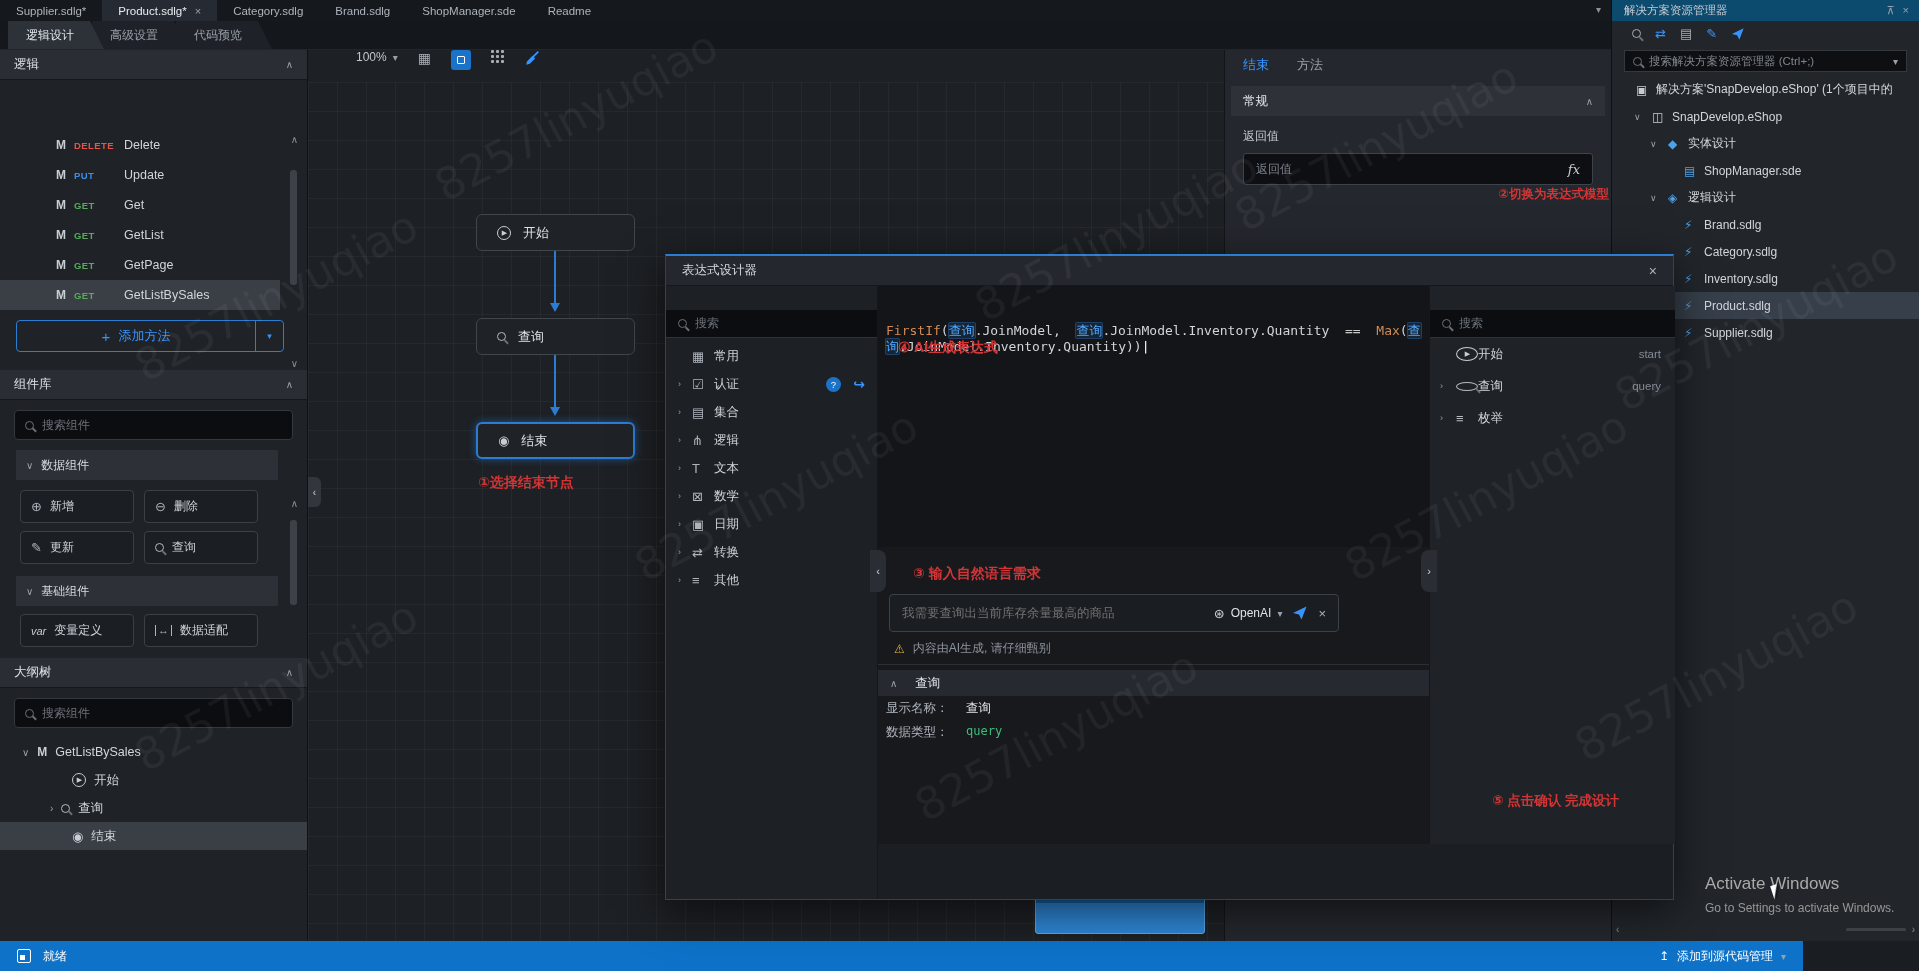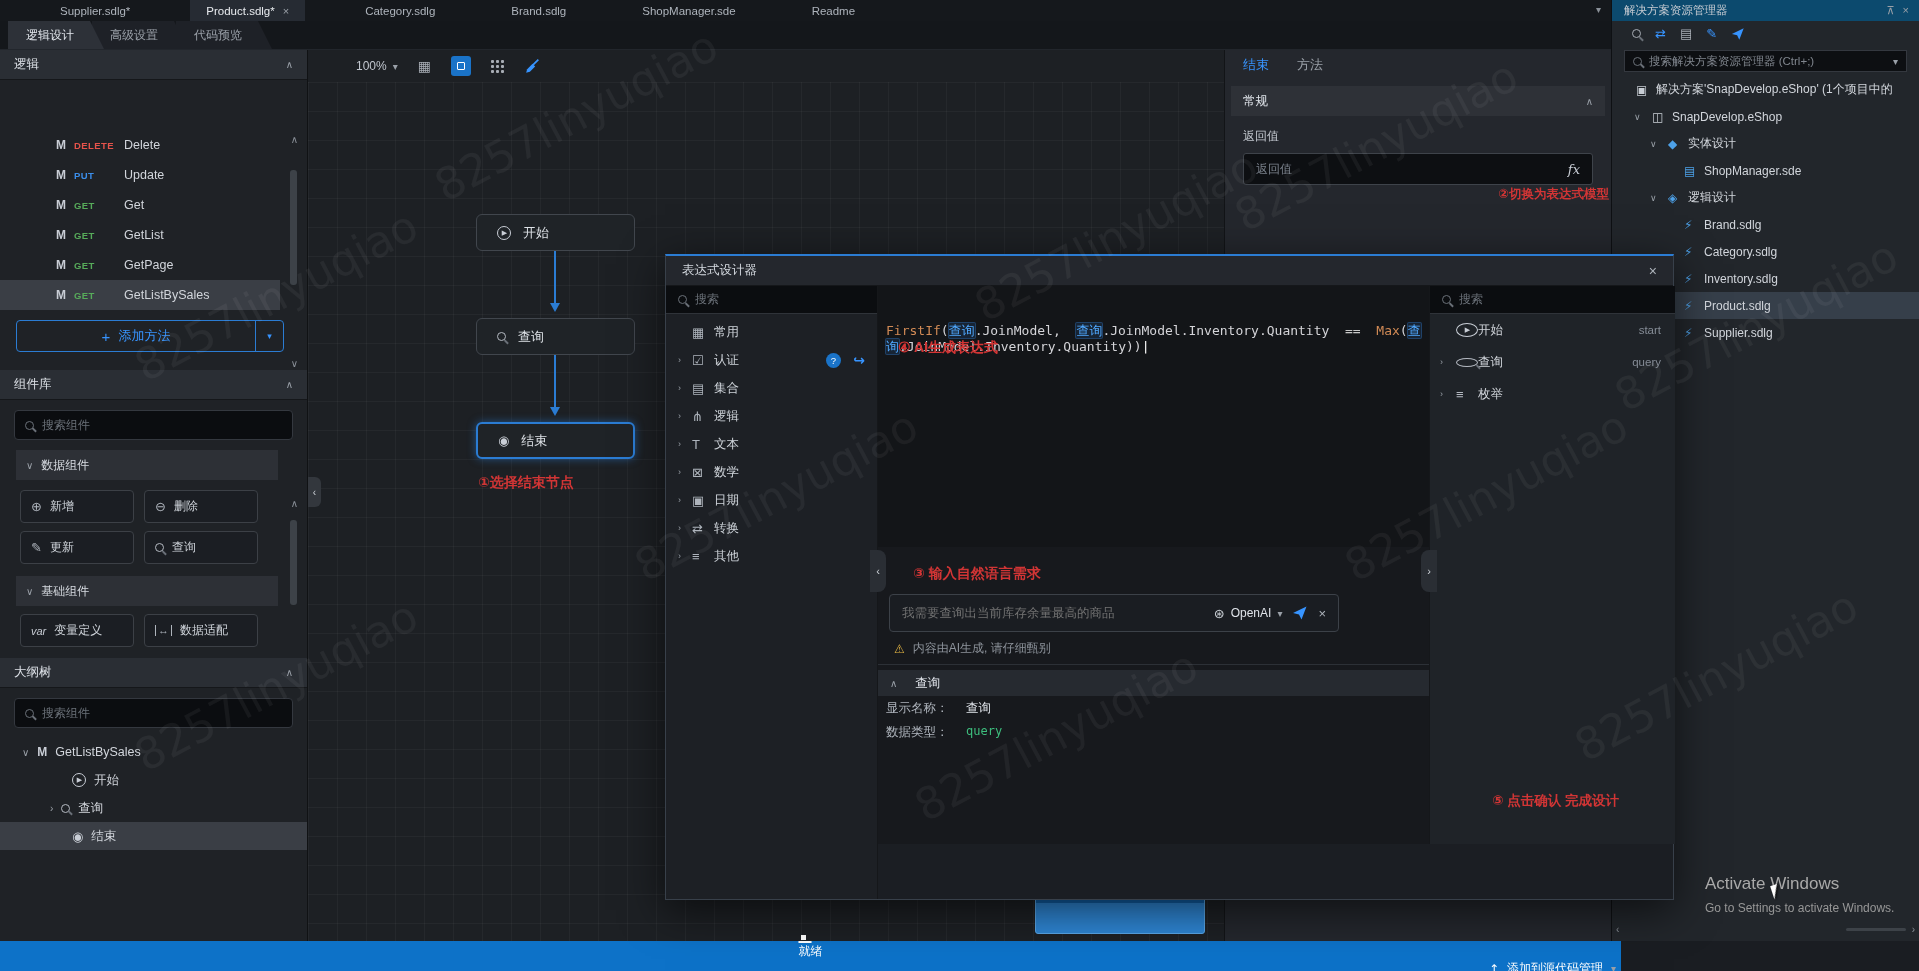--- a/index.html
+++ b/index.html
@@ -4,21 +4,21 @@
 <style>
   * { margin:0; padding:0; box-sizing:border-box; }
   html,body { background:#0e1013; }
   #app {
     position:relative; width:1919px; height:971px; overflow:hidden;
     background:#1a1d22; font-family:"Liberation Sans","DejaVu Sans",sans-serif;
     color:#d6dae0; font-size:12px; -webkit-font-smoothing:antialiased;
   }
   
   .top-bar { position:absolute; left:0; top:0; width:1611px; height:21px; background:#15181c; display:flex; align-items:stretch; }
-  .doc-tab { display:flex; align-items:center; gap:8px; padding:0 16px; font-size:11.5px; color:#aeb4bc; cursor:default;margin-left:44px; }
+  .doc-tab { display:flex; align-items:center; gap:8px; padding:0 16px; font-size:11.5px; color:#aeb4bc; cursor:default; }
   .doc-tab.active { background:#262b33; color:#e8ebef; }
   .doc-tab .x { color:#9aa0a8; font-size:11px; }
   .tabbar-chev { position:absolute; right:10px; top:4px; color:#8a9098; font-size:10px; }
   
   .view-tabs { position:absolute; left:0; top:21px; width:1611px; height:29px; background:#14171b; border-bottom:1px solid #22262c; display:flex; align-items:stretch; padding-left:8px; }
   .view-tab { position:relative; padding:0 30px 0 18px; margin-right:-12px; display:flex; align-items:center; font-size:12px; color:#9aa0a8; background:#1e2127; clip-path:polygon(0 0, calc(100% - 14px) 0, 100% 100%, 0 100%); }
   .view-tab.active { background:#2d3138; color:#e2e6ec; z-index:2; }
   
   .sidebar { position:absolute; left:0; top:50px; width:308px; height:891px; background:#1f2226; border-right:1px solid #101214; }
   .panel-header { height:30px; background:#2a2e34; border-bottom:1px solid #15171a; display:flex; align-items:center; justify-content:space-between; padding:0 14px; font-size:12.5px; color:#dee2e8; }
@@ -47,21 +47,21 @@
   .circ { width:14px; height:14px; border:1.3px solid #c9ced6; border-radius:50%; display:flex; align-items:center; justify-content:center; flex:none; }
   .circ .tri { font-size:7px; color:#c9ced6; margin-left:1px; }
   .endic { color:#c9ced6; font-size:13px; line-height:13px; }
   .vthumb { position:absolute; width:7px; border-radius:3px; background:#3d4248; }
   .schev { position:absolute; color:#8a9098; font-size:10px; right:9px; }
   
   .canvas { position:absolute; left:308px; top:50px; width:916px; height:891px; background:#1d2024; }
   .canvas-grid { position:absolute; left:0; top:32px; right:0; bottom:0;
     background-image:linear-gradient(rgba(255,255,255,.035) 1px, transparent 1px),linear-gradient(90deg, rgba(255,255,255,.035) 1px, transparent 1px);
     background-size:29px 29px; }
-  .ctb { position:absolute; left:0; top:0; right:0; height:32px; display:flex; align-items:center; gap:20px; padding-left:48px; color:#c2c7cf; font-size:12px; z-index:3; }
+  .ctb { position:absolute; left:0; top:0; right:0; height:32px; display:flex; align-items:flex-start; gap:20px; padding-left:48px; color:#c2c7cf; font-size:12px; z-index:3; }
   .ctb .zoomsel { display:flex; gap:6px; align-items:center; }
   .ico-grid { font-size:14px; color:#a8adb5; }
   .ico-frame { width:20px; height:20px; background:#1a73c8; border-radius:3px; display:flex; align-items:center; justify-content:center; }
   .ico-frame span { width:8px; height:8px; border:1.5px solid #fff; border-radius:1px; }
   .ico-dots { width:13px; height:13px; position:relative; }
   .ico-dots::before { content:""; position:absolute; width:3px; height:3px; background:#a8adb5; border-radius:1px;
     box-shadow:5px 0 #a8adb5,10px 0 #a8adb5,0 5px #a8adb5,5px 5px #a8adb5,10px 5px #a8adb5,0 10px #a8adb5,5px 10px #a8adb5,10px 10px #a8adb5; }
   .node { position:absolute; left:168px; width:159px; height:37px; background:#1f2327; border:1px solid #41464d; border-radius:6px; display:flex; align-items:center; gap:12px; padding-left:20px; font-size:13px; color:#dde1e6; z-index:2; }
   .node.sel { border:2px solid #2b7cd3; box-shadow:0 0 8px rgba(43,124,211,.55); }
   .edge { position:absolute; width:2px; background:#2b7cd3; left:246px; z-index:1; }
@@ -78,21 +78,21 @@
   .props-sec { margin:6px; height:30px; background:#2e3137; display:flex; align-items:center; justify-content:space-between; padding:0 12px; font-size:12.5px; color:#dfe3e9; }
   .props-label { margin:12px 0 0 18px; font-size:12px; color:#c3c8cf; }
   .props-input { margin:8px 18px 0 18px; height:32px; background:#0d0f12; border:1px solid #3e434a; border-radius:3px; display:flex; align-items:center; justify-content:space-between; padding:0 12px; color:#7b828c; font-size:12px; }
   .fx { font-style:italic; font-family:"DejaVu Serif",serif; color:#c9ced6; font-size:13px; }
   .props .note2 { position:absolute; right:2px; top:136px; color:#d23535; font-size:12.5px; font-weight:600; white-space:nowrap; }
   
   .dialog { position:absolute; left:665px; top:254px; width:1009px; height:646px; background:#1b1e23; border:1px solid #38404a; border-top:2px solid #2b7cd3; box-shadow:0 10px 40px rgba(0,0,0,.6); z-index:40; }
   .dlg-title { height:30px; background:#24272d; border-bottom:1px solid #15171a; display:flex; align-items:center; justify-content:space-between; padding:0 16px; font-size:12.5px; color:#d5dae0; }
   .dlg-x { color:#aeb4bc; font-size:14px; }
   .dlg-left { position:absolute; left:0; top:30px; bottom:0; width:212px; background:#1d2025; border-right:1px solid #15171a; }
-  .dlg-search { height:28px; background:#0b0d10; border-bottom:1px solid #2f3339; display:flex; align-items:center; gap:8px; padding:0 12px; color:#6a7078; font-size:12px; }
+  .dlg-search { height:28px; background:#0b0d10; border-bottom:1px solid #2f3339; display:flex; align-items:center; gap:8px; padding:0 12px; color:#6a7078; font-size:12px;margin-top:24px; }
   .cat-row { height:28px; display:flex; align-items:center; font-size:12.5px; color:#cfd4da; position:relative; }
   .cat-chev { width:14px; margin-left:12px; color:#9aa0a8; font-size:9px; }
   .cat-ico { width:22px; color:#aeb4bc; font-size:13px; text-align:left; }
   .qmark { position:absolute; right:36px; width:15px; height:15px; background:#1a73c8; border-radius:50%; color:#fff; font-size:9.5px; display:flex; align-items:center; justify-content:center; }
   .redo { position:absolute; right:12px; color:#3794ff; font-size:14px; font-weight:bold; }
   .dlg-center { position:absolute; left:212px; top:30px; width:551px; bottom:55px; background:#17191d; }
   .codearea { position:absolute; left:0; top:0; right:0; height:261px; background:#131518; padding:5px 8px; font-family:"DejaVu Sans Mono",monospace; font-size:13px; line-height:16px; white-space:pre; }
   .c-fn { color:#d18a55; } .c-p { color:#d4d4d8; } .c-tx { color:#d4d4d8; } .c-op { color:#c8c8c8; }
   .c-var { color:#4fa8ff; background:rgba(55,148,255,.12); box-shadow:0 0 0 1px rgba(55,148,255,.35); border-radius:1px; }
   .c-cur { color:#fff; }
@@ -137,21 +137,21 @@
   .e-ico { position:absolute; font-size:12px; color:#c8cdd4; }
   .e-ico.blue { color:#4da1e8; }
   .e-lab { position:absolute; }
   .hscroll { position:absolute; left:4px; right:4px; top:922px; height:14px; display:flex; align-items:center; color:#8a9098; font-size:10px; }
   .hscroll .track { flex:1; margin:0 6px; height:3px; }
   .hscroll .thumb { margin-left:auto; width:60px; height:3px; background:#3d4248; border-radius:2px; }
   .activate { position:absolute; left:1705px; top:874px; color:#a9a9a9; font-size:17px; z-index:60; }
   .activate2 { position:absolute; left:1705px; top:901px; color:#979797; font-size:12px; z-index:60; }
   .cursor-arrow { position:absolute; left:1772px; top:884px; width:0; height:0; border-left:7px solid #fff; border-right:5px solid transparent; border-bottom:14px solid transparent; transform:rotate(-18deg); filter:drop-shadow(1px 1px 1px #000); z-index:61; }
   
-  .statusbar { position:absolute; left:0; top:941px; width:1621px; height:30px; background:#0d72c8; display:flex; align-items:center; color:#fff; font-size:12px; padding:0 5px;flex-direction:column; }
+  .statusbar { position:absolute; left:0; top:941px; width:1803px; height:30px; background:#0d72c8; display:flex; align-items:center; color:#fff; font-size:12px; padding:0 17px; }
   .sb-ico { width:14px; height:14px; border:1.5px solid #fff; border-radius:2px; margin-right:12px; position:relative; }
   .sb-ico::after { content:""; position:absolute; left:2px; bottom:2px; width:5px; height:5px; background:#fff; }
   .sb-right { margin-left:auto; display:flex; align-items:center; gap:8px; }
   
   .ghost { position:absolute; color:rgba(255,255,255,.05); font-size:44px; white-space:nowrap; transform:rotate(-28deg); z-index:90; pointer-events:none; font-family:"DejaVu Sans",sans-serif; }
 </style>
 </head>
 <body>
 
 <div id="app">

